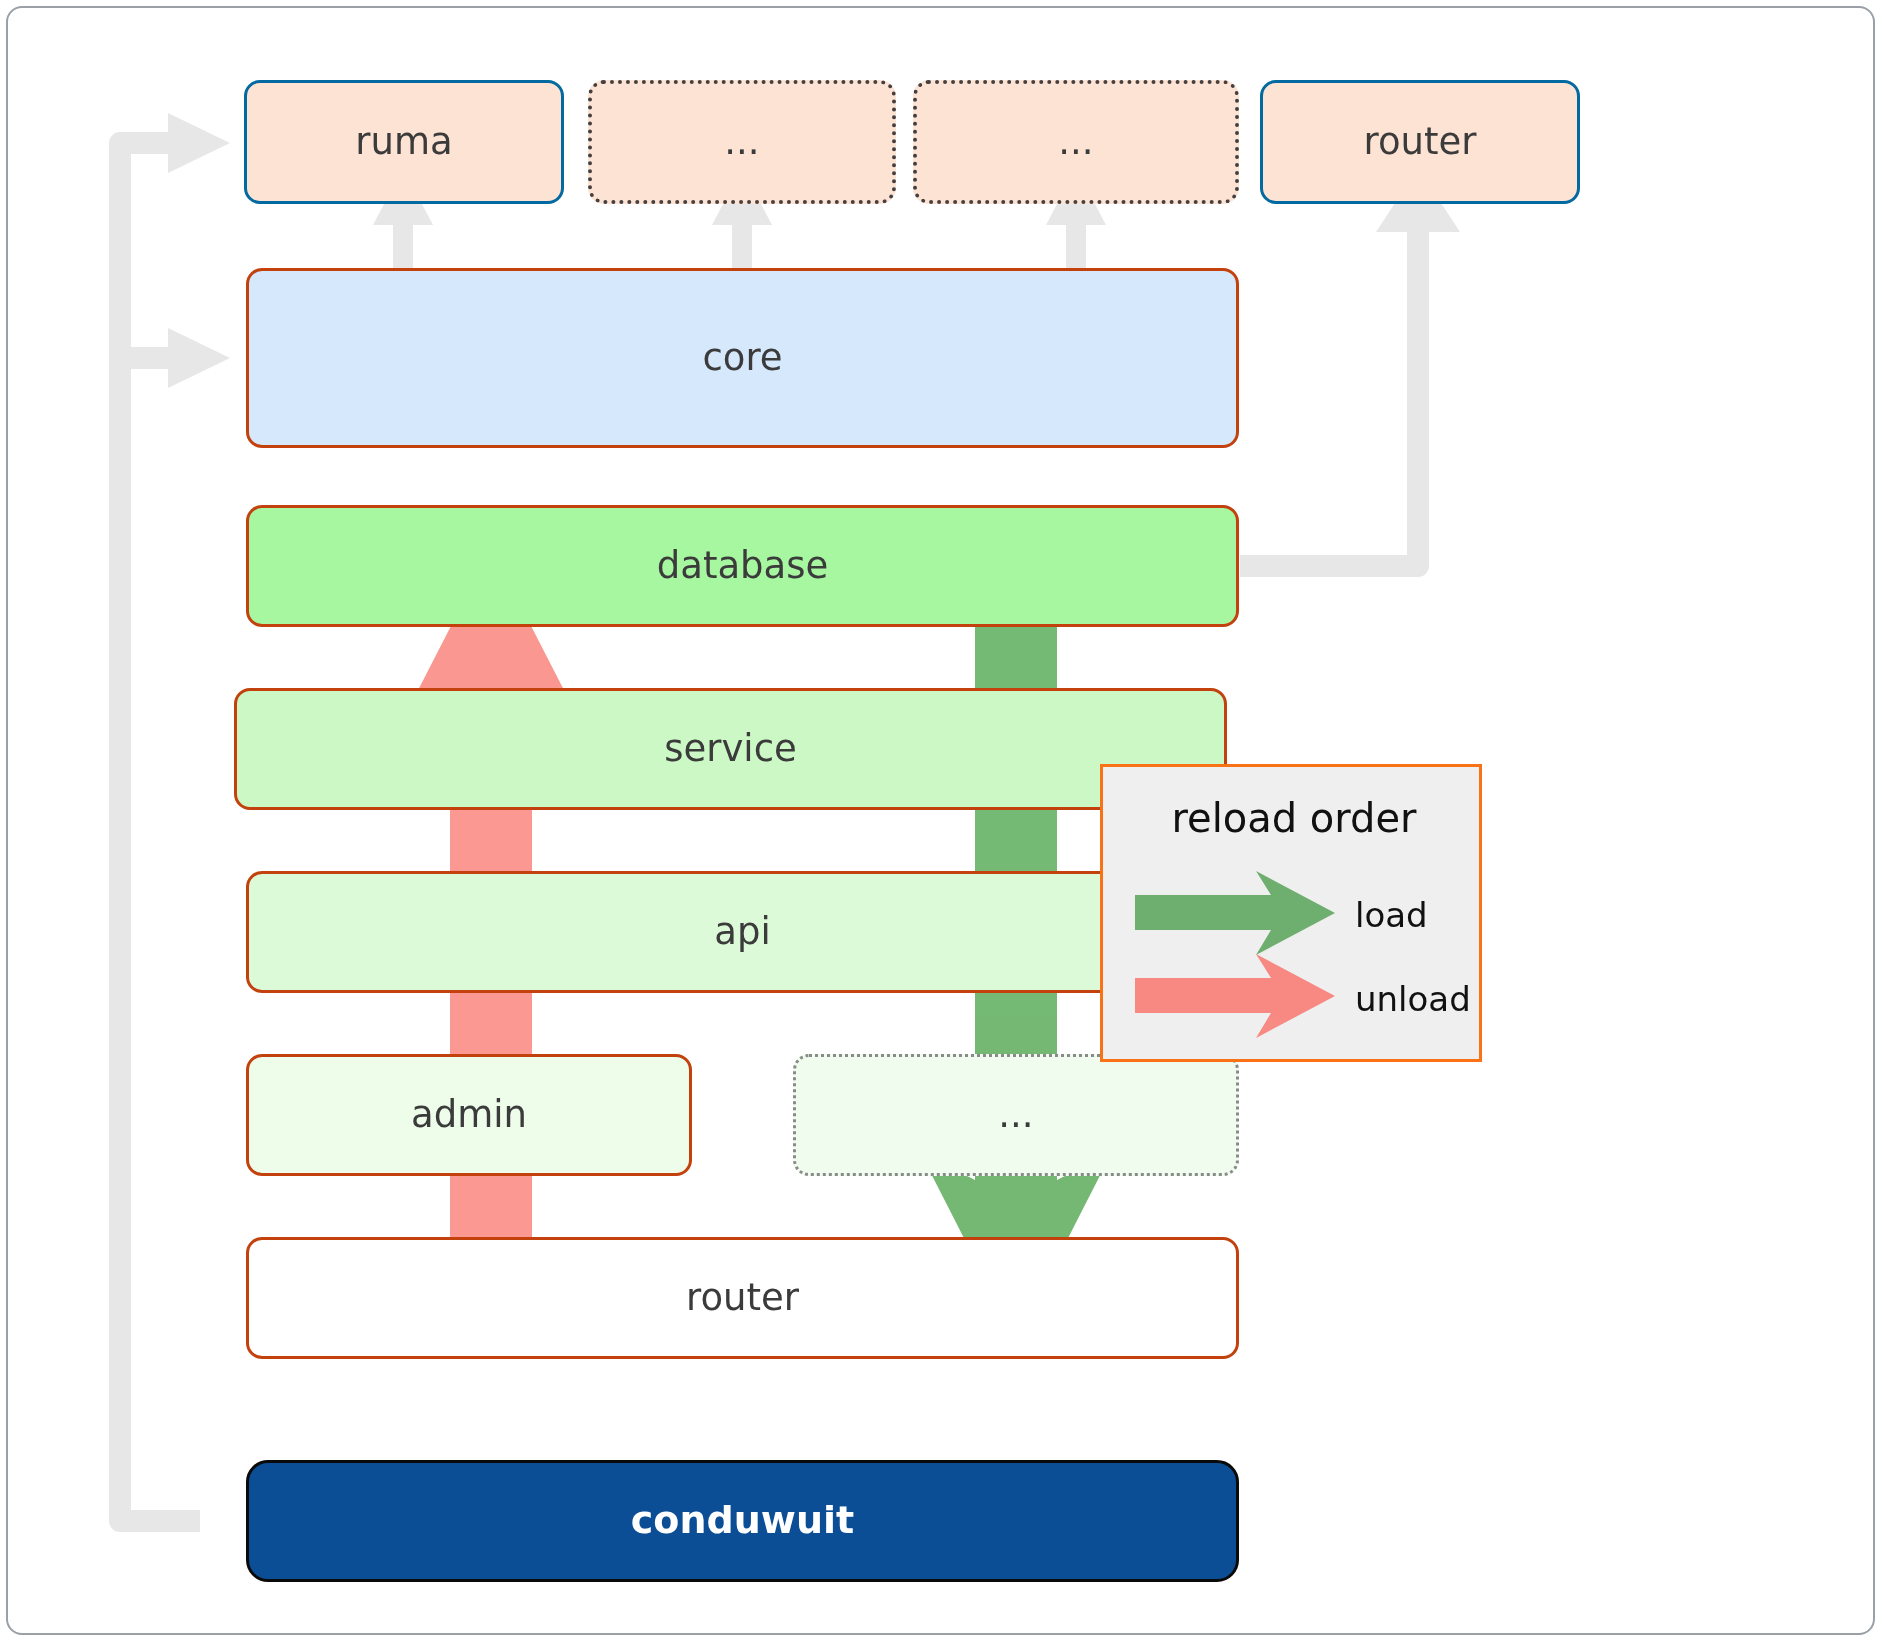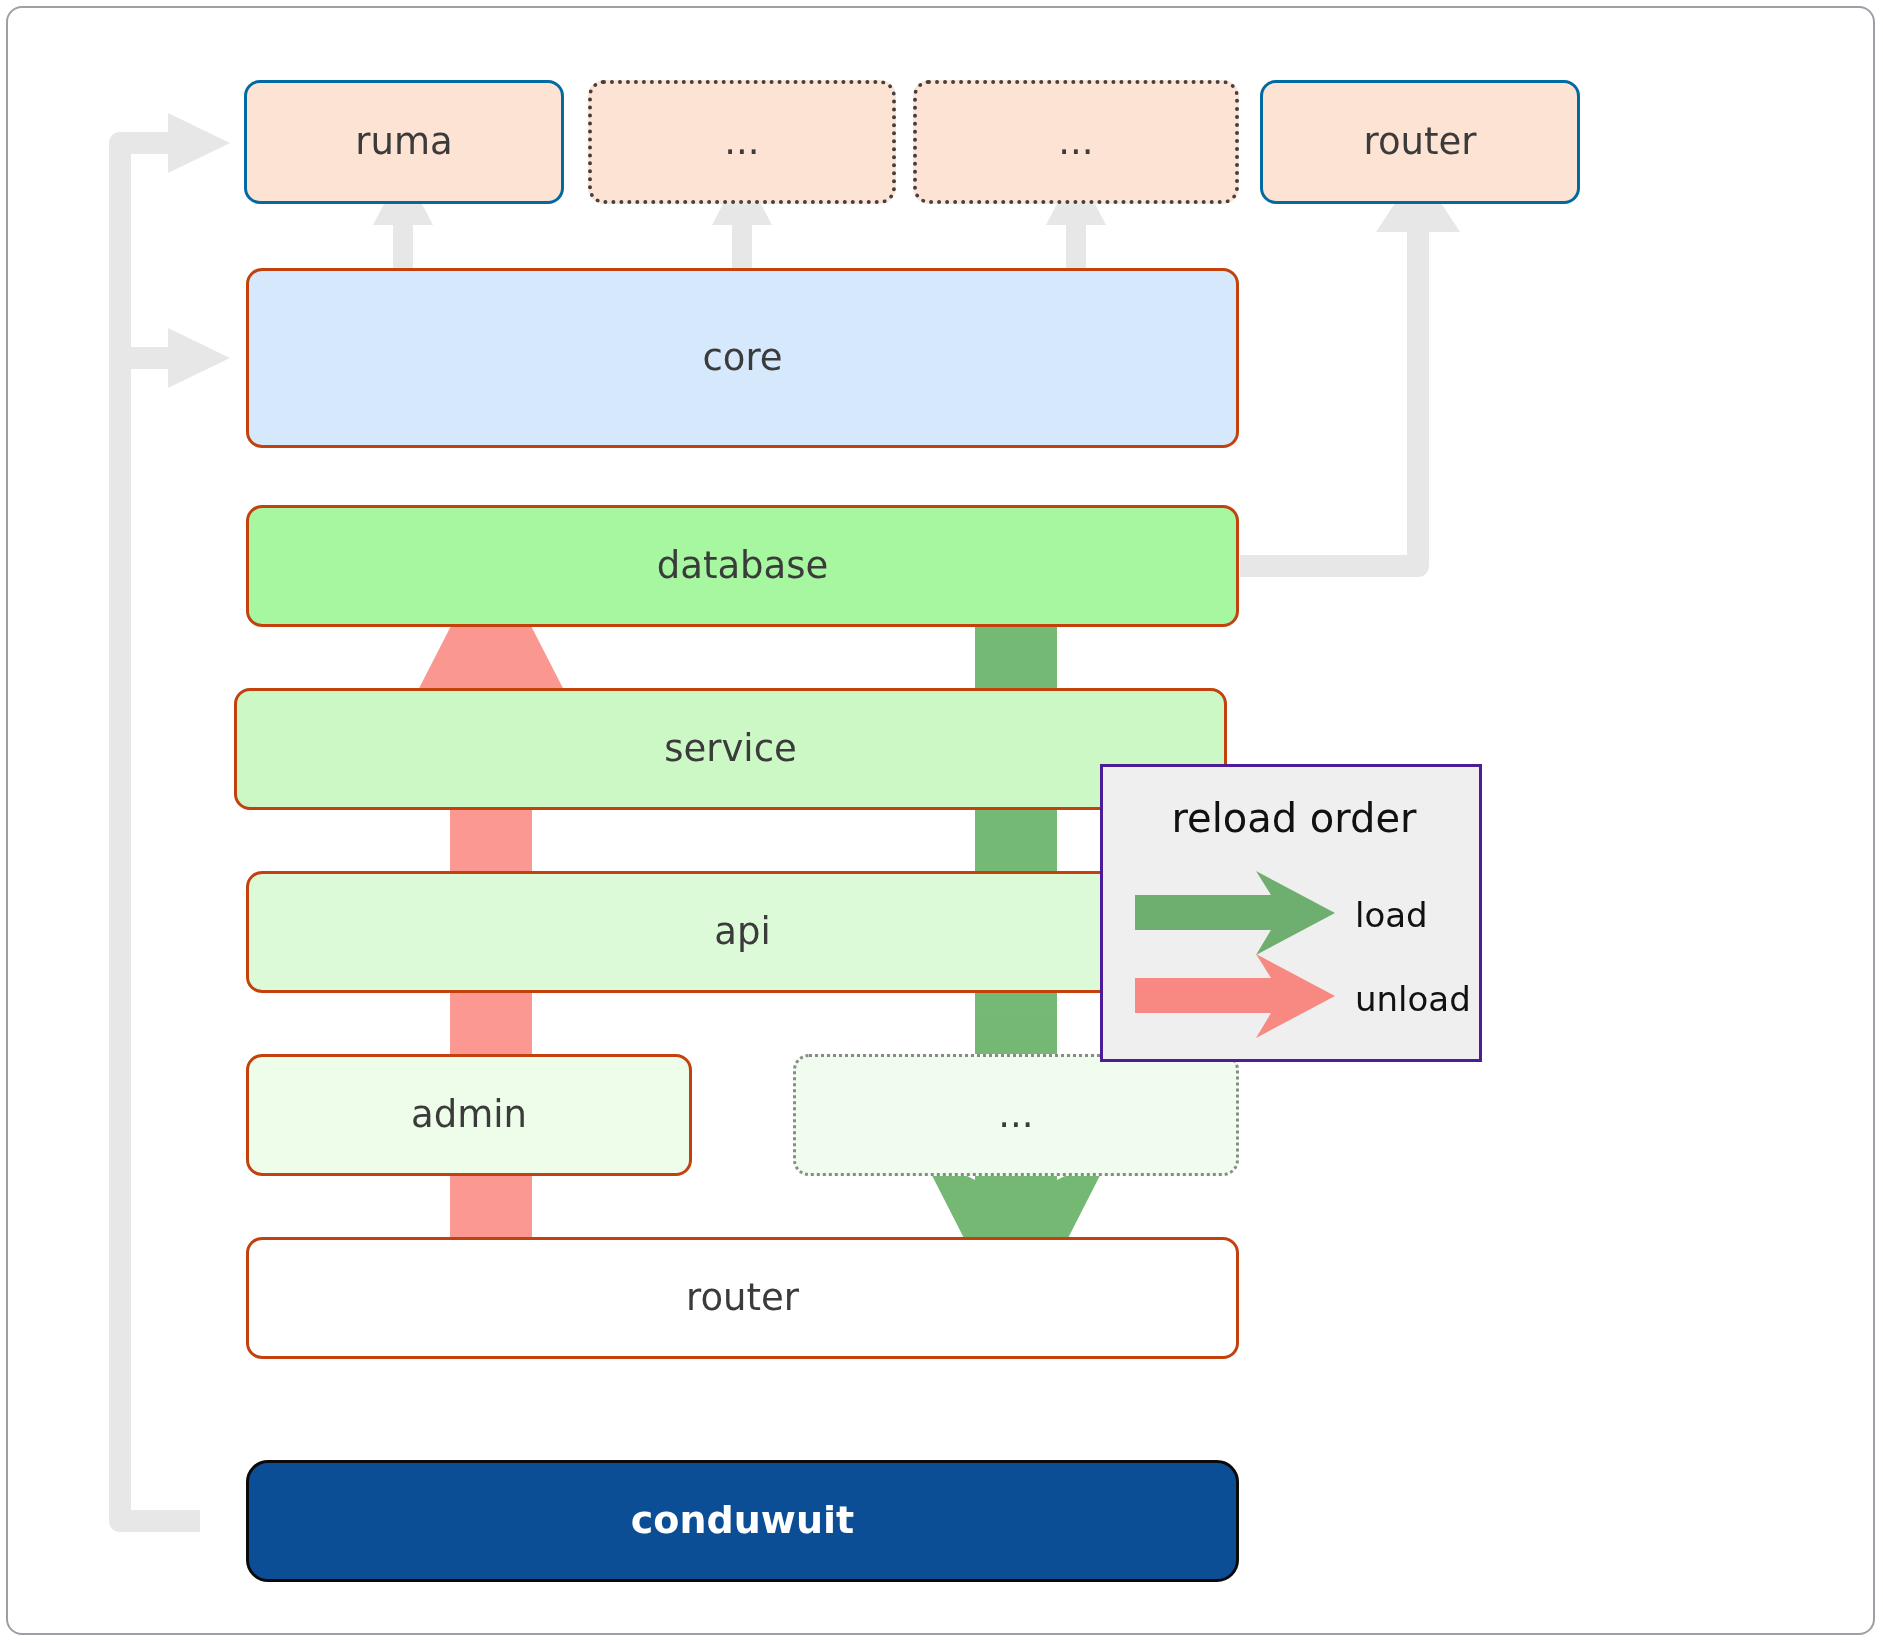--- a/index.html
+++ b/index.html
@@ -67,21 +67,21 @@
     font-size:38px;
     font-weight:bold;
   }
 
   
   #legend{
     position:absolute;
     left:1100px;top:764px;
     width:382px;height:298px;
     background:#efefef;
-    border:3px solid #4c1d95;
+    border:3px solid #f97316;
     box-sizing:border-box;
   }
   #legend-title{
     position:absolute;left:0;top:28px;width:382px;
     text-align:center;
     font-size:40px;color:#111;
   }
   .legend-label{
     position:absolute;
     font-size:34px;color:#111;

